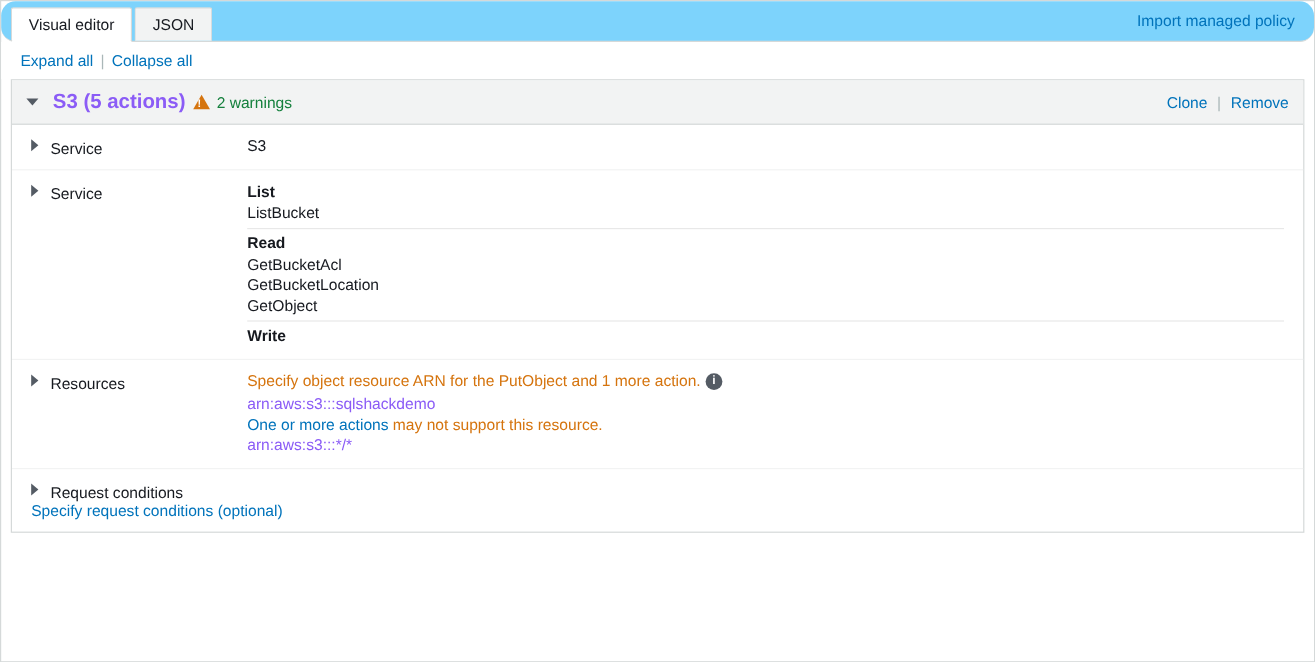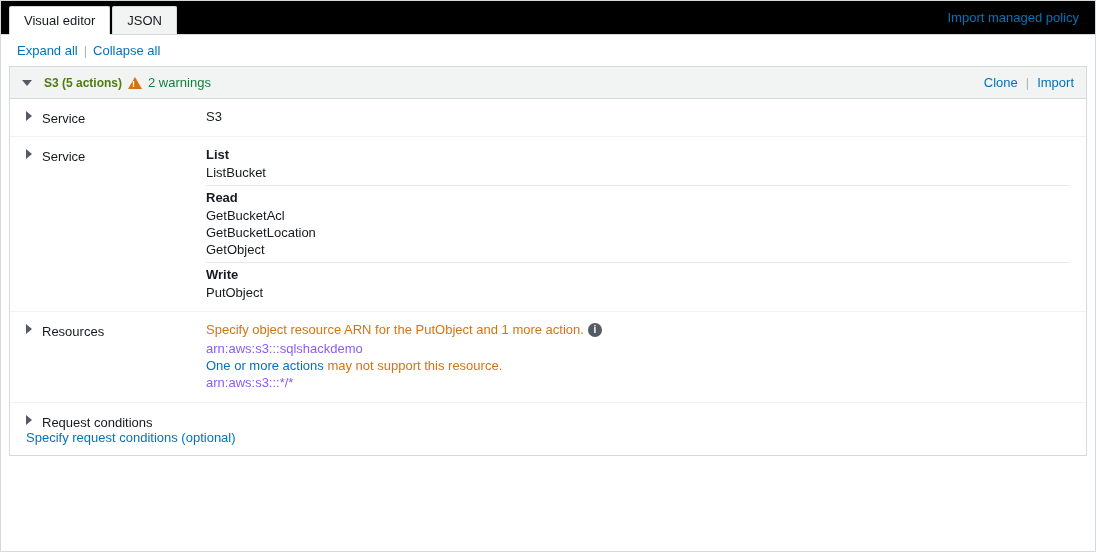--- a/index.html
+++ b/index.html
@@ -14,23 +14,24 @@
       border: 1px solid #d5d9d9;
       margin: 0;
       min-height: 552px;
     }
 
     
     .tab-bar {
       display: flex;
       align-items: center;
       justify-content: space-between;
-      background: #000000;
+      background: #7dd3fc;
       border-bottom: 1px solid #d5d9d9;
       padding: 0 8px;
+      border-radius: 12px;
     }
     .tab-bar-left {
       display: flex;
       align-items: center;
     }
     .tab {
       padding: 6px 14px;
       font-size: 13px;
       cursor: pointer;
       border: 1px solid #d5d9d9;
@@ -88,23 +89,23 @@
       background: #f2f3f3;
       padding: 8px 12px;
       border-bottom: 1px solid #d5d9d9;
     }
     .section-header-left {
       display: flex;
       align-items: center;
       gap: 6px;
     }
     .section-title {
-      font-size: 12px;
+      font-size: 17px;
       font-weight: 600;
-      color: #4d7c0f;
+      color: #8b5cf6;
     }
     .warning-icon {
       display: inline-block;
       width: 0;
       height: 0;
       border-left: 7px solid transparent;
       border-right: 7px solid transparent;
       border-bottom: 12px solid #d5740e;
       position: relative;
       cursor: default;
@@ -269,21 +270,21 @@
     <div class="section-header">
       <div class="section-header-left">
         <span class="chevron-down"></span>
         <span class="section-title">S3 (5 actions)</span>
         <span class="warning-icon"></span>
         <span class="warning-text">2 warnings</span>
       </div>
       <div class="section-actions">
         <a>Clone</a>
         <span class="sep">|</span>
-        <a>Import</a>
+        <a>Remove</a>
       </div>
     </div>
 
     <div class="section-content">
 
       <div class="row">
         <div class="row-label">
           <span class="chevron-right"></span>
           <span>Service</span>
         </div>
@@ -298,21 +299,20 @@
         <div class="row-content">
           <div class="category-label">List</div>
           <div class="action-item">ListBucket</div>
           <div class="action-separator"></div>
           <div class="category-label">Read</div>
           <div class="action-item">GetBucketAcl</div>
           <div class="action-item">GetBucketLocation</div>
           <div class="action-item">GetObject</div>
           <div class="action-separator"></div>
           <div class="category-label">Write</div>
-          <div class="action-item">PutObject</div>
         </div>
       </div>
 
       <div class="row">
         <div class="row-label">
           <span class="chevron-right"></span>
           <span>Resources</span>
         </div>
         <div class="row-content">
           <div class="resource-warning">

